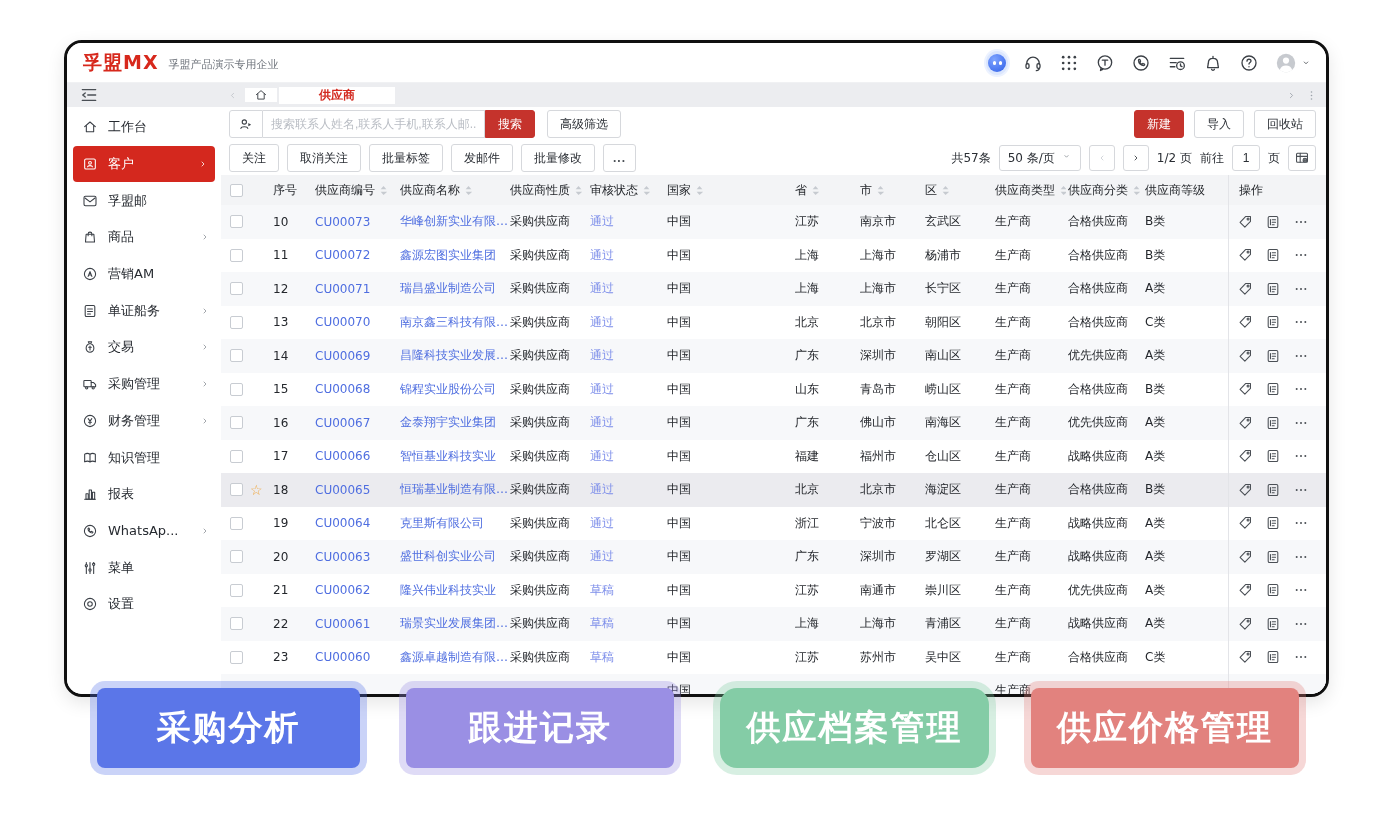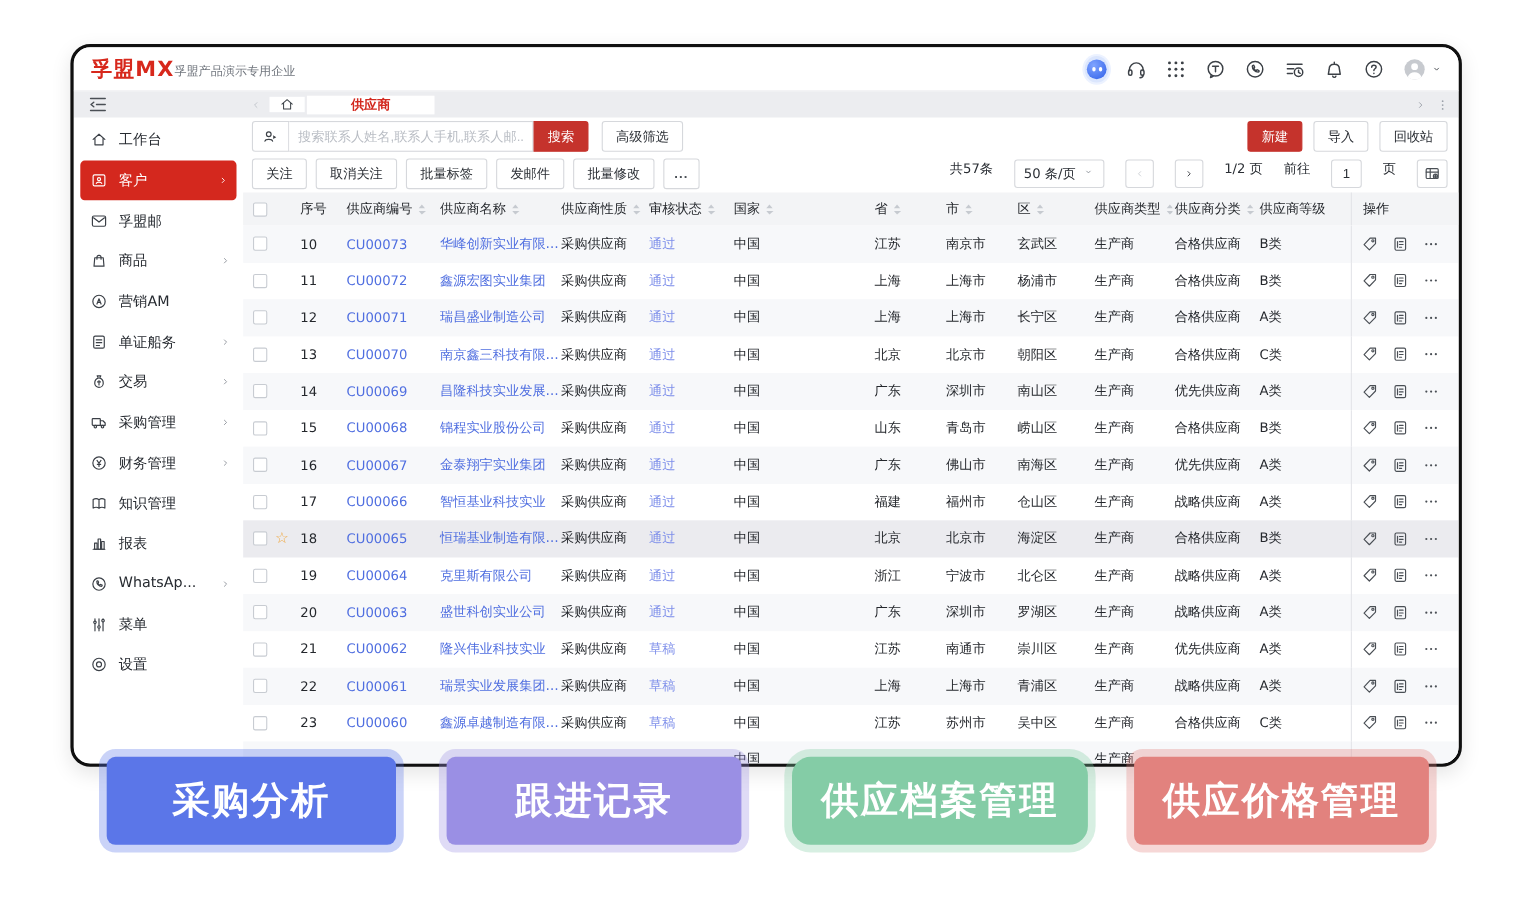--- a/index.html
+++ b/index.html
@@ -9,21 +9,21 @@
 
   
   .window { position:absolute; left:64px; top:40px; width:1265px; height:657px;
     background:#fff; border:3px solid #101010; border-radius:18px; overflow:hidden;
     box-shadow:0 6px 18px rgba(0,0,0,.10); display:flex; flex-direction:column; }
 
   
   .app-header { height:40px; flex:0 0 40px; display:flex; align-items:center;
     padding:0 14px 0 16px; background:#fff; border-bottom:1px solid #f0f1f3; }
   .logo { font-size:19px; font-weight:700; color:#d7281c; letter-spacing:1px; }
-  .company { font-size:11px; color:#70757d; margin-top:3px; }
+  .company { font-size:11px; color:#70757d; margin-left:10px; margin-top:3px; }
   .header-icons { margin-left:auto; display:flex; align-items:center; gap:14px; }
   .hicon { width:22px; height:22px; display:flex; align-items:center; justify-content:center;
     color:#3c4147; cursor:pointer; }
   .hicon svg { width:20px; height:20px; }
   .orb { width:24px; height:24px; border-radius:50%; background:#dbe6fd;
     display:flex; align-items:center; justify-content:center; box-shadow:0 0 0 2px #ecf2ff; }
   .orb-core { width:18px; height:18px; border-radius:50%;
     background:radial-gradient(circle at 35% 30%, #7fa4ff, #2f5fe8); position:relative; }
   .orb-core:before, .orb-core:after { content:""; position:absolute; top:7px; width:3px; height:4px;
     border-radius:2px; background:#fff; }
@@ -76,21 +76,21 @@
   .contact-btn svg { width:16px; height:16px; }
   .search-input { width:222px; border:1px solid #d6d8dc; border-left:none; font-size:12px;
     padding:0 8px; color:#2a2e34; outline:none; }
   .search-input::placeholder { color:#b9bdc4; }
   .search-btn { border-radius:0 3px 3px 0; }
   .tb-right { margin-left:auto; display:flex; align-items:center; gap:10px; }
   .actions-left { display:flex; align-items:center; gap:8px; }
   .btn.more-dots { padding:0 9px; letter-spacing:1px; font-weight:700; color:#4a4f55; }
 
   
-  .pag { margin-left:auto; display:flex; gap:19px; font-size:12px; color:#2a2e34; white-space:nowrap; }
+  .pag { margin-left:auto; display:flex; align-items:center; gap:8px; font-size:12px; color:#2a2e34; white-space:nowrap; }
   .pag-select { height:26px; border:1px solid #d6d8dc; border-radius:3px; display:flex; align-items:center;
     gap:6px; padding:0 8px; cursor:pointer; }
   .pag-select svg { width:11px; height:11px; color:#7d838b; }
   .pag-arrow { width:26px; height:26px; border:1px solid #d6d8dc; border-radius:3px; display:flex;
     align-items:center; justify-content:center; cursor:pointer; background:#fff; }
   .pag-arrow svg { width:12px; height:12px; }
   .pag-arrow.disabled { color:#c8ccd2; }
   .pag-arrow.on { color:#2a2e34; }
   .goto-input { width:28px; height:26px; border:1px solid #d6d8dc; border-radius:3px; text-align:center;
     font-size:12px; color:#2a2e34; outline:none; }

